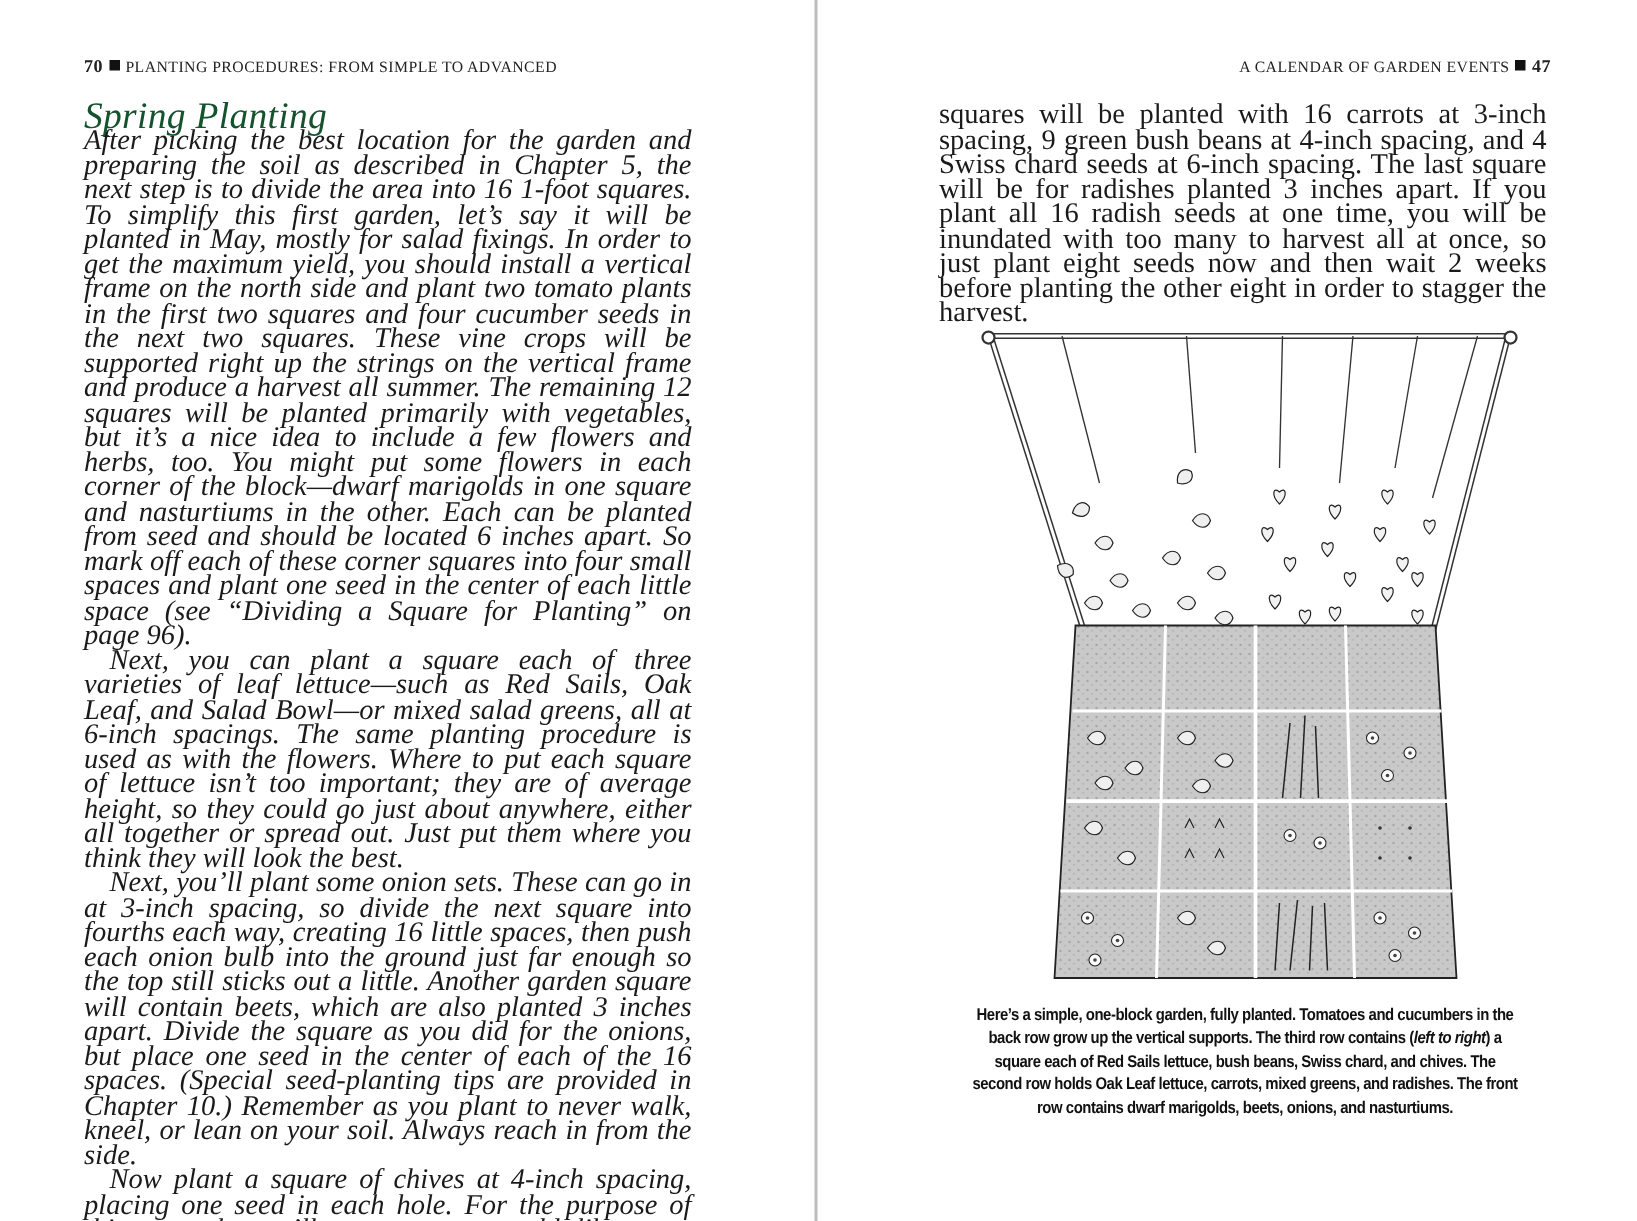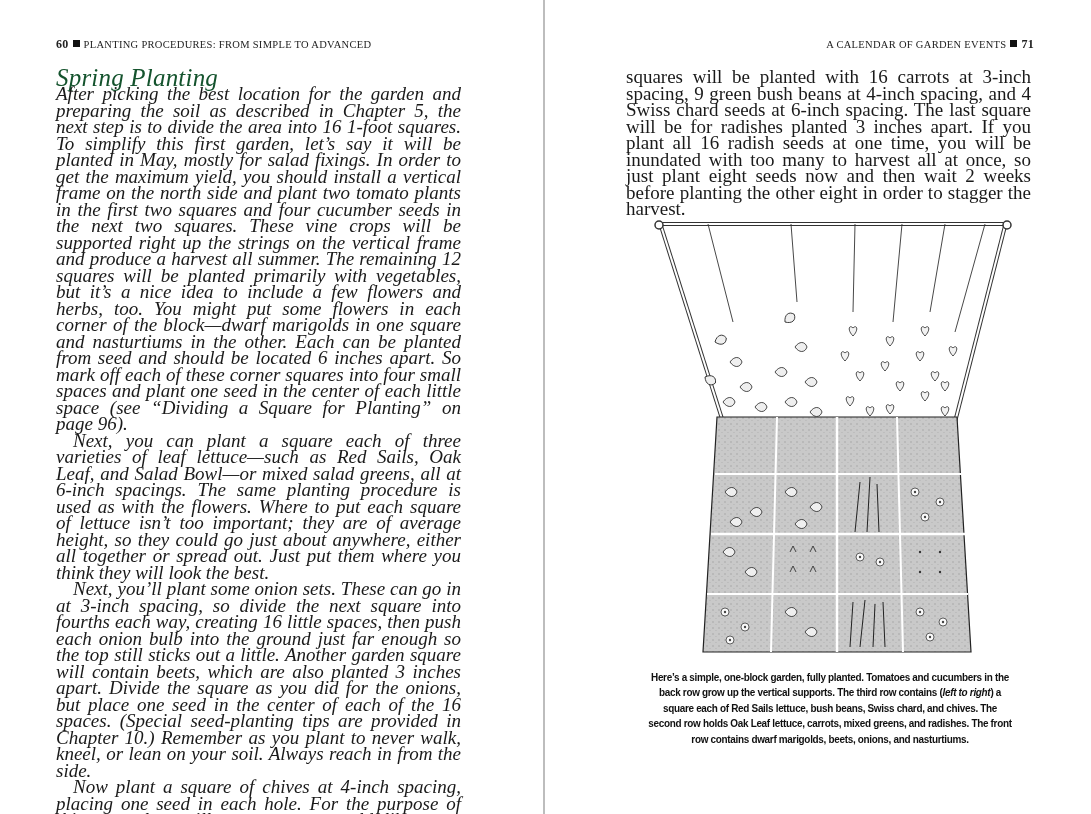--- a/index.html
+++ b/index.html
@@ -21,36 +21,36 @@
   .right-col { left: 81px; top: 69px; width: 405px; }
   .figure { position: absolute; left: 100px; top: 212px; width: 376px; height: 450px; }
   .caption { position: absolute; left: 78px; top: 670px; width: 414px; text-align: center; font-family: "Liberation Sans", "DejaVu Sans", sans-serif; font-weight: bold; font-size: 11.3px; line-height: 15.4px; letter-spacing: -0.35px; color: #111; transform: scaleX(0.88); transform-origin: center top; }
   .caption em { font-style: italic; }
 </style>
 </head>
 <body>
 
 <div class="page page-left">
   <div class="running-head rh-left">
-    <span class="pn">60</span><span class="sq"></span><span>PLANTING PROCEDURES: FROM SIMPLE TO ADVANCED</span>
+    <span class="pn">70</span><span class="sq"></span><span>PLANTING PROCEDURES: FROM SIMPLE TO ADVANCED</span>
   </div>
   <div class="section-title">Spring Planting</div>
   <div class="body-text left-col">
     <p>After picking the best location for the garden and preparing the soil as described in Chapter 5, the next step is to divide the area into 16 1-foot squares. To simplify this first garden, let’s say it will be planted in May, mostly for salad fixings. In order to get the maximum yield, you should install a vertical frame on the north side and plant two tomato plants in the first two squares and four cucumber seeds in the next two squares. These vine crops will be supported right up the strings on the vertical frame and produce a harvest all summer. The remaining 12 squares will be planted primarily with vegetables, but it’s a nice idea to include a few flowers and herbs, too. You might put some flowers in each corner of the block—dwarf marigolds in one square and nasturtiums in the other. Each can be planted from seed and should be located 6 inches apart. So mark off each of these corner squares into four small spaces and plant one seed in the center of each little space (see “Dividing a Square for Planting” on page 96).</p>
     <p class="indent">Next, you can plant a square each of three varieties of leaf let­tuce—such as Red Sails, Oak Leaf, and Salad Bowl—or mixed salad greens, all at 6-inch spacings. The same planting procedure is used as with the flowers. Where to put each square of lettuce isn’t too im­portant; they are of average height, so they could go just about any­where, either all together or spread out. Just put them where you think they will look the best.</p>
     <p class="indent">Next, you’ll plant some onion sets. These can go in at 3-inch spacing, so divide the next square into fourths each way, creating 16 little spaces, then push each onion bulb into the ground just far enough so the top still sticks out a little. Another garden square will contain beets, which are also planted 3 inches apart. Divide the square as you did for the onions, but place one seed in the center of each of the 16 spaces. (Special seed-planting tips are provided in Chapter 10.) Remember as you plant to never walk, kneel, or lean on your soil. Always reach in from the side.</p>
     <p class="indent">Now plant a square of chives at 4-inch spacing, placing one seed in each hole. For the purpose of this example, we’ll assume you would like some parsley, too. Because these seeds are rather slow in germinating, plant about six to eight seeds in a cup of vermiculite in the house so you can watch them closely and get them off to a better start.</p>
   </div>
 </div>
 
 <div class="gutter"></div>
 
 <div class="page page-right">
   <div class="running-head rh-right">
-    <span>A CALENDAR OF GARDEN EVENTS</span><span class="sq"></span><span class="pn">71</span>
+    <span>A CALENDAR OF GARDEN EVENTS</span><span class="sq"></span><span class="pn">47</span>
   </div>
   <div class="body-text right-col">
     <p>squares will be planted with 16 carrots at 3-inch spacing, 9 green bush beans at 4-inch spacing, and 4 Swiss chard seeds at 6-inch spacing. The last square will be for radishes planted 3 inches apart. If you plant all 16 radish seeds at one time, you will be inundated with too many to harvest all at once, so just plant eight seeds now and then wait 2 weeks before planting the other eight in order to stagger the harvest.</p>
   </div>
 
   <svg class="figure" viewBox="0 0 376 450">
     <defs>
       <pattern id="soil" width="6" height="6" patternUnits="userSpaceOnUse">
         <rect width="6" height="6" fill="#c9c9c9"></rect>
         <circle cx="2" cy="2" r="0.8" fill="#a5a5a5"></circle>

